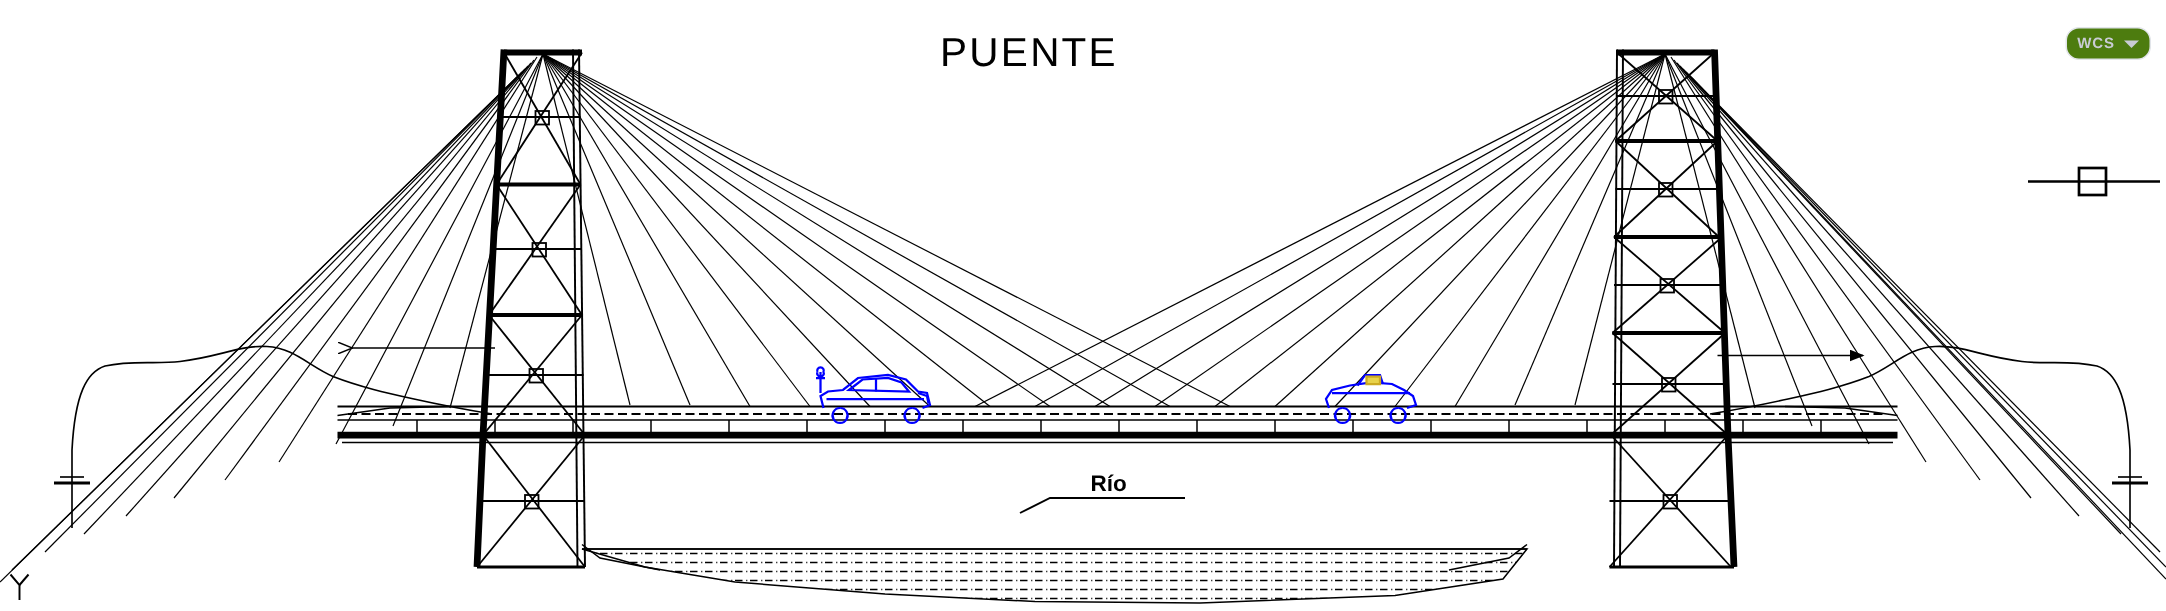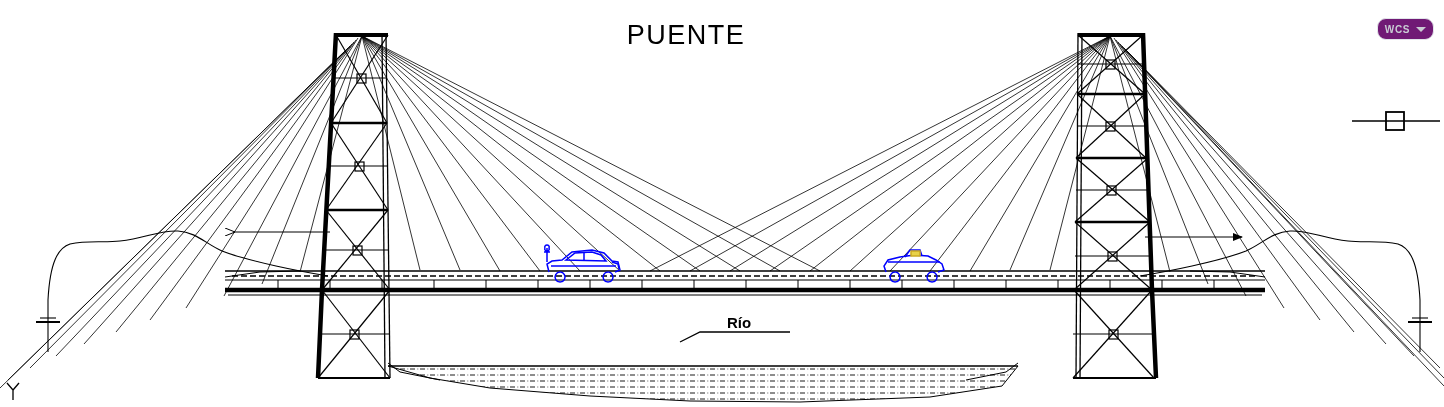--- a/index.html
+++ b/index.html
@@ -47,21 +47,21 @@
   }
   .wcs-widget {
     position: absolute;
     right: 10px;
     top: 18px;
     height: 20px;
     padding: 0 7px;
     display: flex;
     align-items: center;
     gap: 6px;
-    background: #701a75;
+    background: #4d7c0f;
     border: 1px solid #e2e5ea;
     border-radius: 9px;
     color: #c9ccd4;
     font-size: 10px;
     font-weight: bold;
     letter-spacing: 0.6px;
     user-select: none;
   }
   .wcs-caret {
     display: block;

